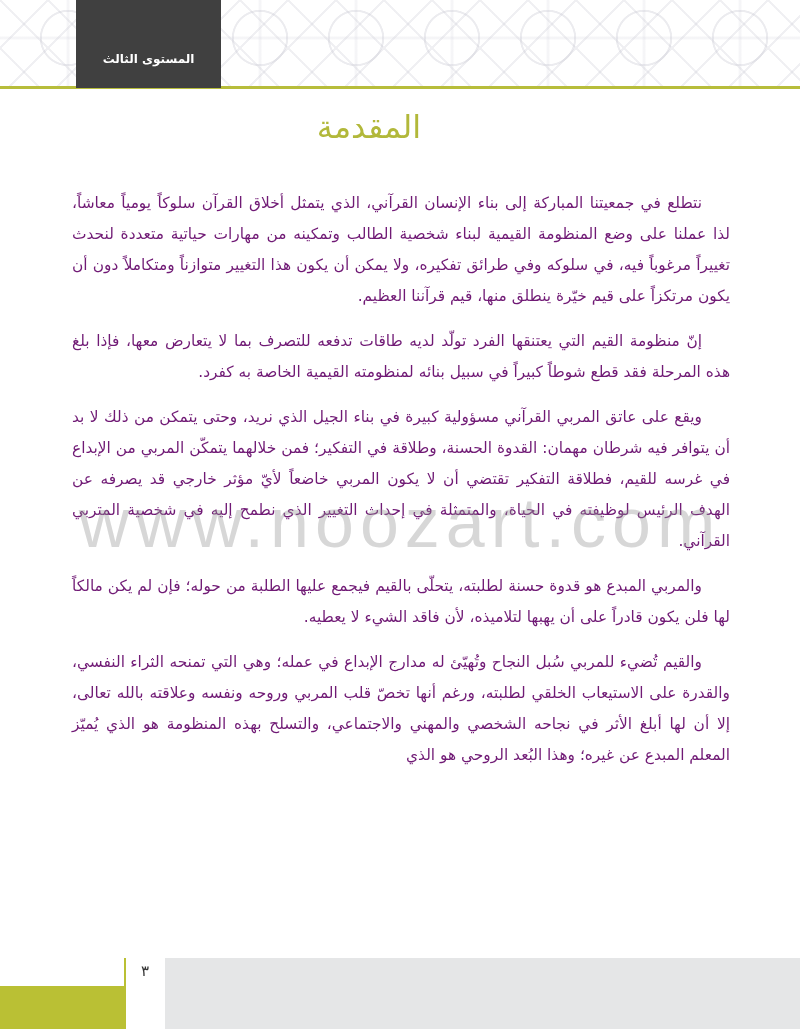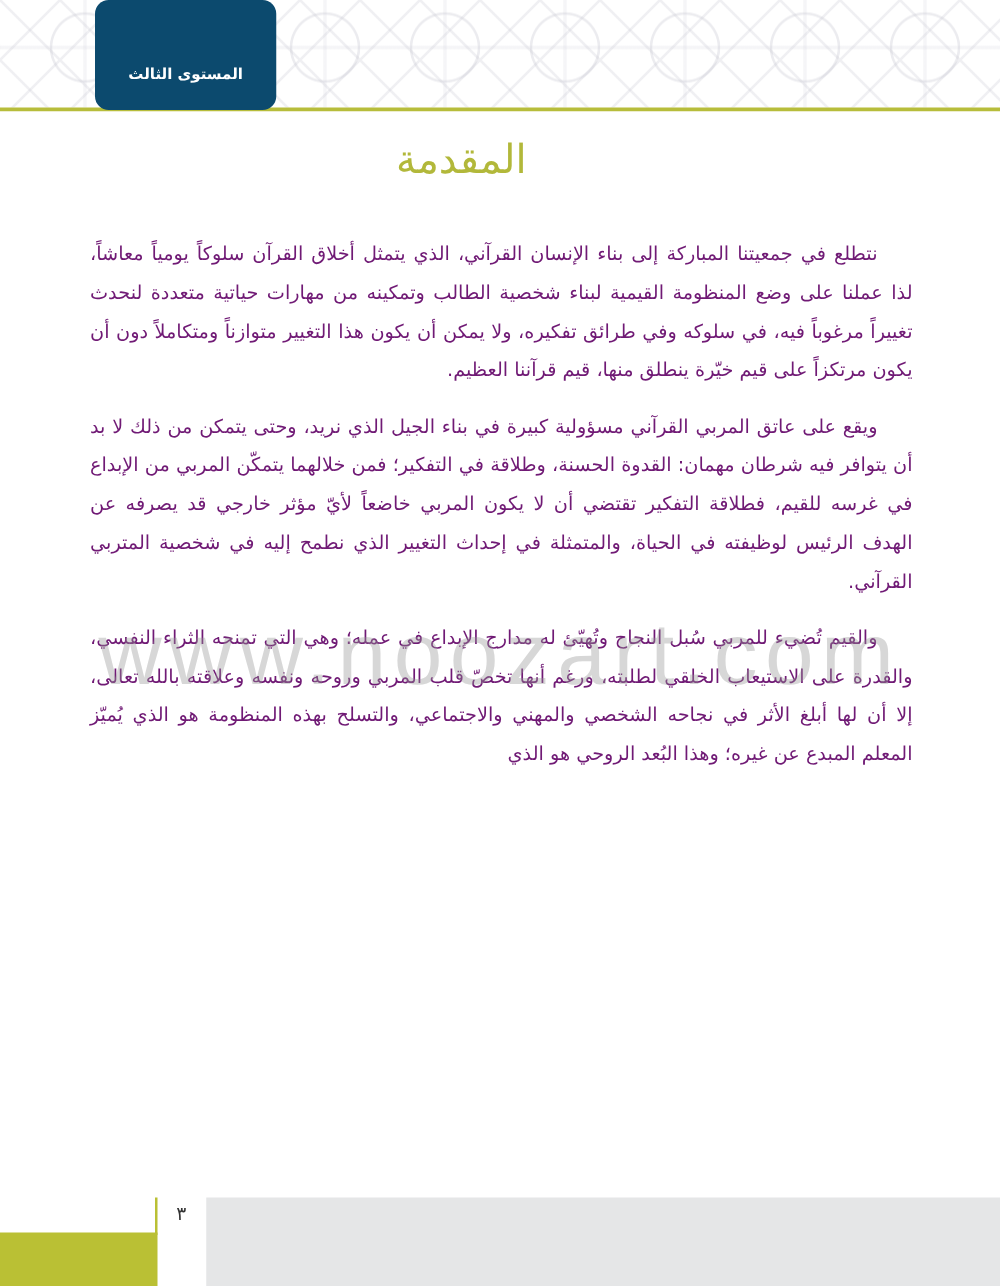--- a/index.html
+++ b/index.html
@@ -31,27 +31,26 @@
     .header-rule {
       position: absolute;
       left: 0; top: 86px;
       width: 800px; height: 3px;
       background: #b7bd3b;
     }
     .level-tab {
       position: absolute;
       left: 76px; top: 0;
       width: 145px; height: 88px;
-      background: #0c4a6e;
+      background: #404040;
       display: flex;
       align-items: flex-end;
       justify-content: center;
       padding-bottom: 22px;
       box-sizing: border-box;
-      border-radius: 11px;
     }
     .level-tab span {
       color: #ffffff;
       font-family: "DejaVu Sans", sans-serif;
       font-weight: bold;
       font-size: 12px;
       direction: rtl;
       letter-spacing: 0.5px;
     }
     .title {
@@ -129,21 +128,23 @@
 <div class="header-pattern"></div>
 <div class="header-rule"></div>
 <div class="level-tab">
   <span>المستوى الثالث</span>
 </div>
 
 <h1 class="title">المقدمة</h1>
 
 <div class="content">
   <p>نتطلع في جمعيتنا المباركة إلى بناء الإنسان القرآني، الذي يتمثل أخلاق القرآن سلوكاً يومياً معاشاً، لذا عملنا على وضع المنظومة القيمية لبناء شخصية الطالب وتمكينه من مهارات حياتية متعددة لنحدث تغييراً مرغوباً فيه، في سلوكه وفي طرائق تفكيره، ولا يمكن أن يكون هذا التغيير متوازناً ومتكاملاً دون أن يكون مرتكزاً على قيم خيّرة ينطلق منها، قيم قرآننا العظيم.</p>
+  <p>إنّ منظومة القيم التي يعتنقها الفرد تولّد لديه طاقات تدفعه للتصرف بما لا يتعارض معها، فإذا بلغ هذه المرحلة فقد قطع شوطاً كبيراً في سبيل بنائه لمنظومته القيمية الخاصة به كفرد.</p>
   <p>ويقع على عاتق المربي القرآني مسؤولية كبيرة في بناء الجيل الذي نريد، وحتى يتمكن من ذلك لا بد أن يتوافر فيه شرطان مهمان: القدوة الحسنة، وطلاقة في التفكير؛ فمن خلالهما يتمكّن المربي من الإبداع في غرسه للقيم، فطلاقة التفكير تقتضي أن لا يكون المربي خاضعاً لأيّ مؤثر خارجي قد يصرفه عن الهدف الرئيس لوظيفته في الحياة، والمتمثلة في إحداث التغيير الذي نطمح إليه في شخصية المتربي القرآني.</p>
+  <p>والمربي المبدع هو قدوة حسنة لطلبته، يتحلّى بالقيم فيجمع عليها الطلبة من حوله؛ فإن لم يكن مالكاً لها فلن يكون قادراً على أن يهبها لتلاميذه، لأن فاقد الشيء لا يعطيه.</p>
   <p>والقيم تُضيء للمربي سُبل النجاح وتُهيّئ له مدارج الإبداع في عمله؛ وهي التي تمنحه الثراء النفسي، والقدرة على الاستيعاب الخلقي لطلبته، ورغم أنها تخصّ قلب المربي وروحه ونفسه وعلاقته بالله تعالى، إلا أن لها أبلغ الأثر في نجاحه الشخصي والمهني والاجتماعي، والتسلح بهذه المنظومة هو الذي يُميّز المعلم المبدع عن غيره؛ وهذا البُعد الروحي هو الذي</p>
 </div>
 
 <div class="watermark">www.noozart.com</div>
 
 <div class="footer-green-line"></div>
 <div class="footer-green"></div>
 <div class="page-number">٣</div>
 <div class="footer-gray"></div>
 

